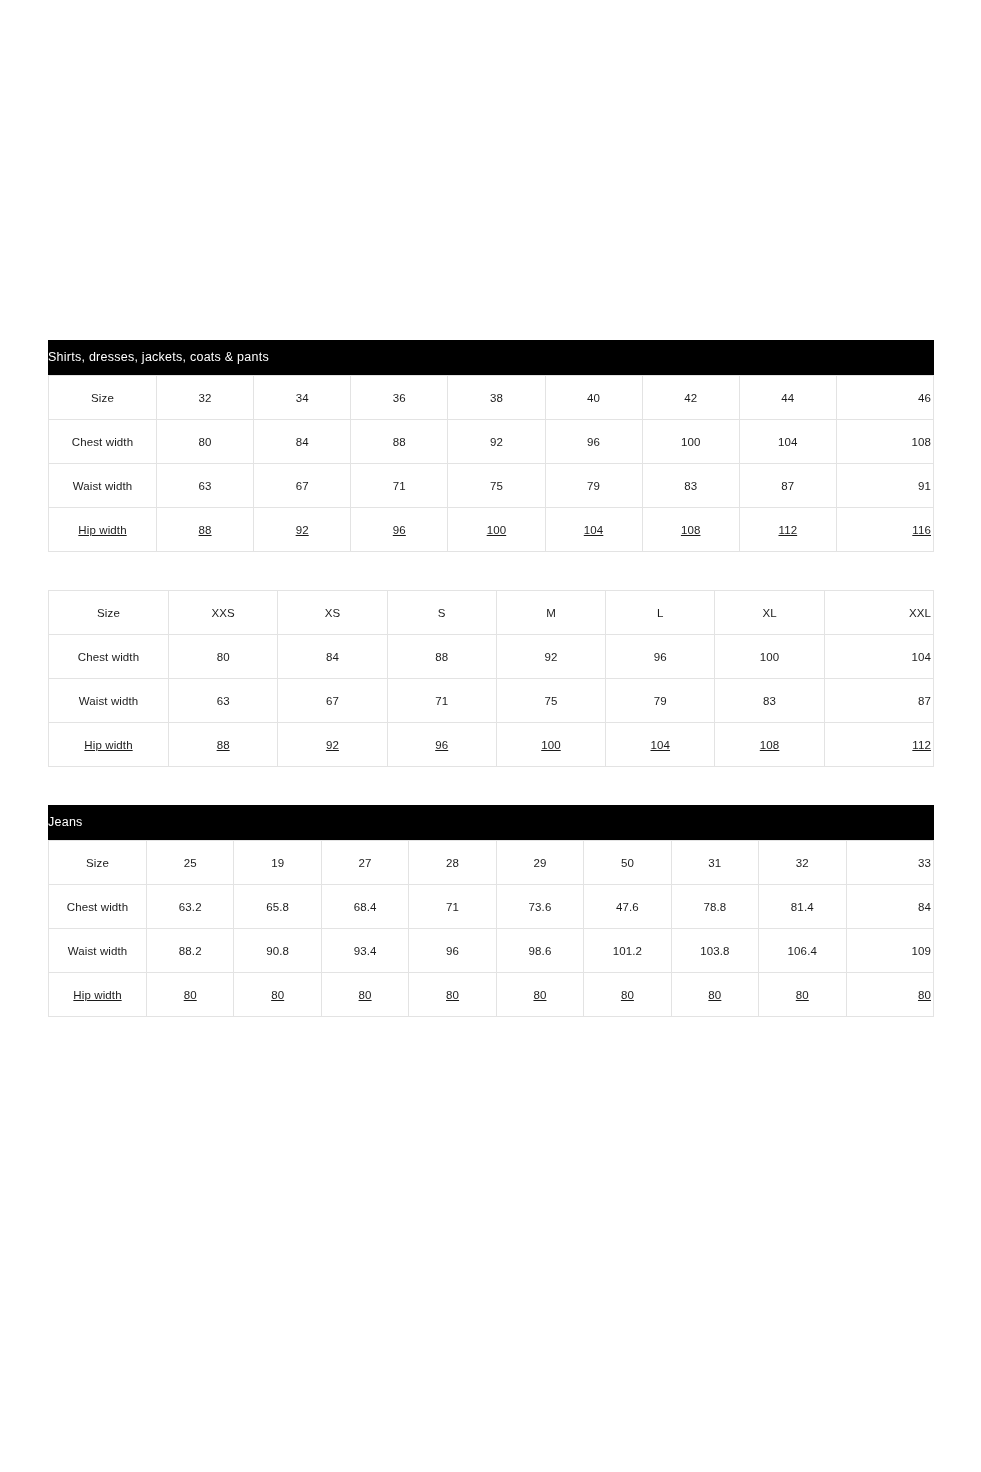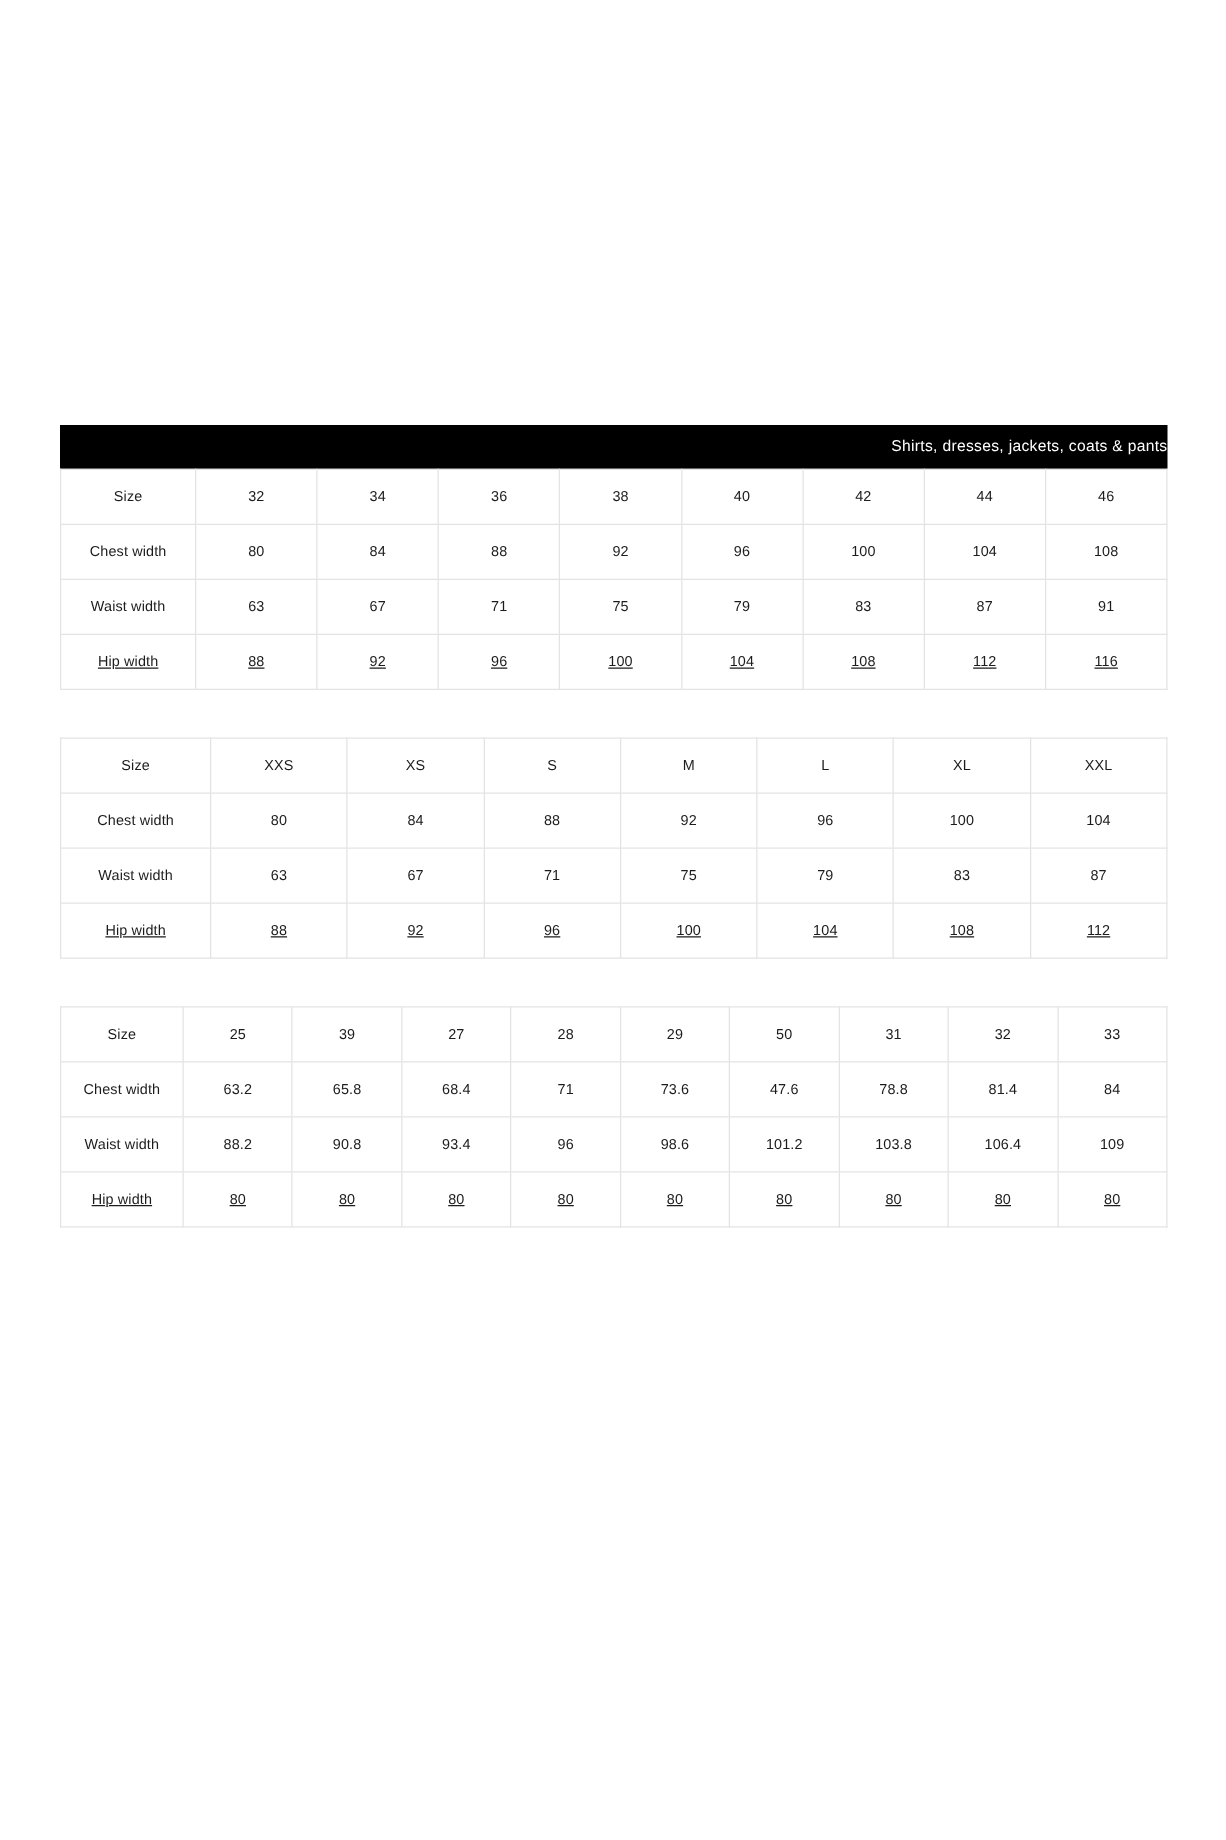--- a/index.html
+++ b/index.html
@@ -37,21 +37,21 @@
     background: #ffffff;
   }
   .size-table caption {
     caption-side: top;
     background: #000000;
     color: #ffffff;
     font-size: 12.5px;
     letter-spacing: 0.02em;
     font-weight: 400;
     padding: 10px 0 11px 0;
-    text-align: right;
+    text-align: left;
   }
   .size-table td, .size-table th {
     border: 1px solid #e3e3e3;
     font-size: 11.5px;
     font-weight: 400;
     color: #1c1c1c;
     text-align: center;
     height: 43px;
     padding: 0 2px;
     letter-spacing: 0.01em;
@@ -67,20 +67,21 @@
   .t-jeans  col.c0 { width: 98px; }
 
   .size-table tr:last-child td,
   .size-table tr:last-child th {
     border-bottom: 1px solid #e3e3e3;
     text-decoration: underline;
   }
   .size-table td:last-child,
   .size-table th:last-child {
     border-right: 1px solid #e3e3e3;
+    text-align: right;
   }
 </style>
 </head>
 <body>
 
 <div class="page">
   <div class="tables-wrap">
 
     <table class="size-table t-shirts">
       <colgroup>
@@ -204,25 +205,26 @@
           <col>
           <col>
           <col>
           <col>
           <col>
           <col>
           <col>
           <col>
           <col>
       </colgroup>
+      <caption>Jeans</caption>
       <tbody>
         <tr>
           <th class="rowhead">Size</th>
           <th>25</th>
-          <th>39</th>
+          <th>19</th>
           <th>27</th>
           <th>28</th>
           <th>29</th>
           <th>50</th>
           <th>31</th>
           <th>32</th>
           <th>33</th>
         </tr>
         <tr>
           <th class="rowhead">Chest width</th>

